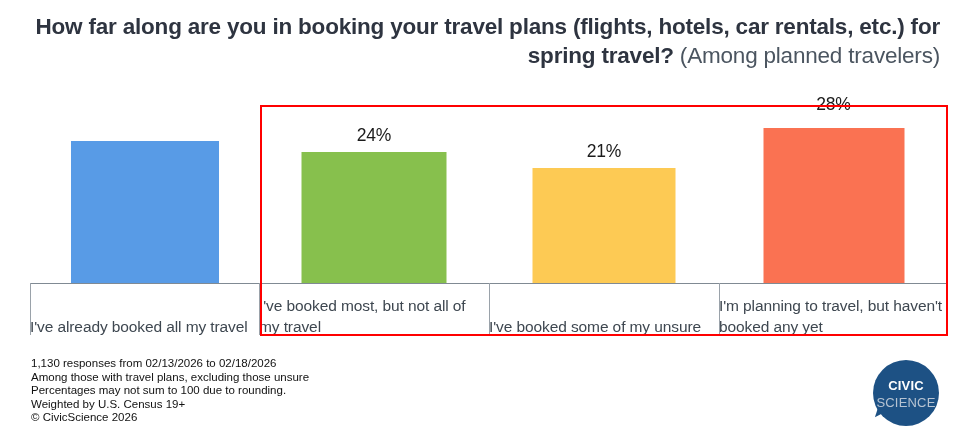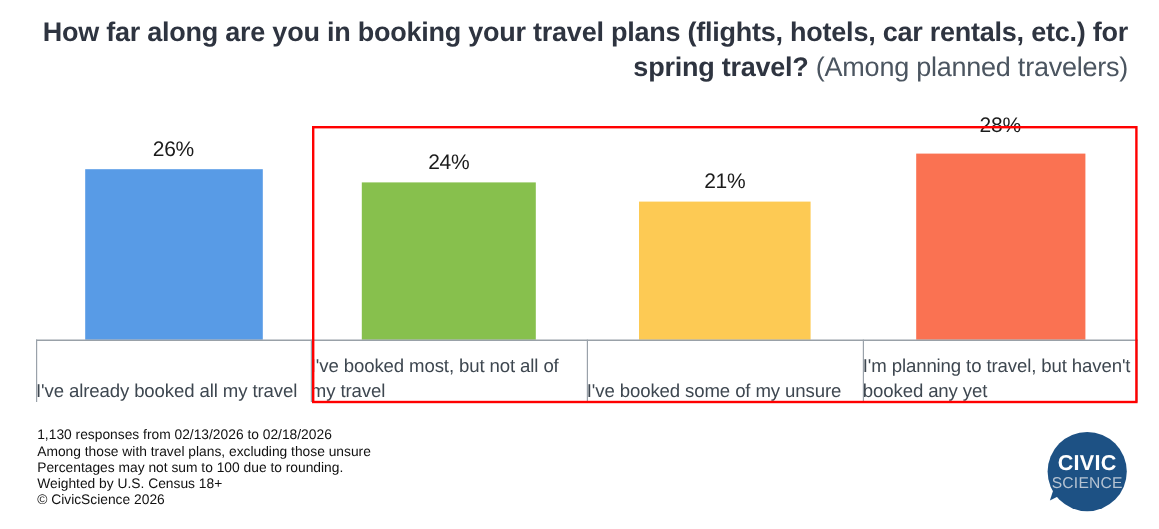--- a/index.html
+++ b/index.html
@@ -162,21 +162,21 @@
     position: absolute;
     left: 0; top: 0;
     width: 66px;
     height: 66px;
     display: flex;
     flex-direction: column;
     align-items: center;
     justify-content: center;
   }
   #logo-civic {
-    font-size: 18px;
+    font-size: 13px;
     font-weight: bold;
     color: #ffffff;
     letter-spacing: 0.2px;
     line-height: 18px;
   }
   #logo-science {
     font-size: 13px;
     font-weight: normal;
     color: #b6c3d2;
     letter-spacing: 0.2px;
@@ -196,21 +196,20 @@
   <div id="axis-line"></div>
 
   <div class="tick" style="left:30px;"></div>
   <div class="tick" style="left:259px;"></div>
   <div class="tick" style="left:489px;"></div>
   <div class="tick" style="left:719px;"></div>
   <div class="tick" style="left:947px;"></div>
 
   <div class="col" style="left:30px; width:229px;">
     <div class="bar-zone">
-      <div class="bar-value" style="bottom:148px;">26%</div>
       <div class="bar" style="width:148px; height:142px; background:#589be6;"></div>
     </div>
     <div class="cat-label">I've already booked all my travel</div>
   </div>
 
   <div class="col" style="left:259px; width:230px;">
     <div class="bar-zone">
       <div class="bar-value" style="bottom:137px;">24%</div>
       <div class="bar" style="width:145px; height:131px; background:#87c04d;"></div>
     </div>
@@ -233,21 +232,21 @@
     <div class="cat-label">I'm planning to travel, but haven't booked any yet</div>
   </div>
 
   <div id="highlight-box"></div>
 </div>
 
 <div id="footnote">
   <div>1,130 responses from 02/13/2026 to 02/18/2026</div>
   <div>Among those with travel plans, excluding those unsure</div>
   <div>Percentages may not sum to 100 due to rounding.</div>
-  <div>Weighted by U.S. Census 18+</div>
+  <div>Weighted by U.S. Census 19+</div>
   <div>© CivicScience 2026</div>
 </div>
 
 <div id="logo">
   <div id="logo-tail"></div>
   <div id="logo-bubble"></div>
   <div id="logo-text">
     <div id="logo-civic">CIVIC</div>
     <div id="logo-science">SCIENCE</div>
   </div>

